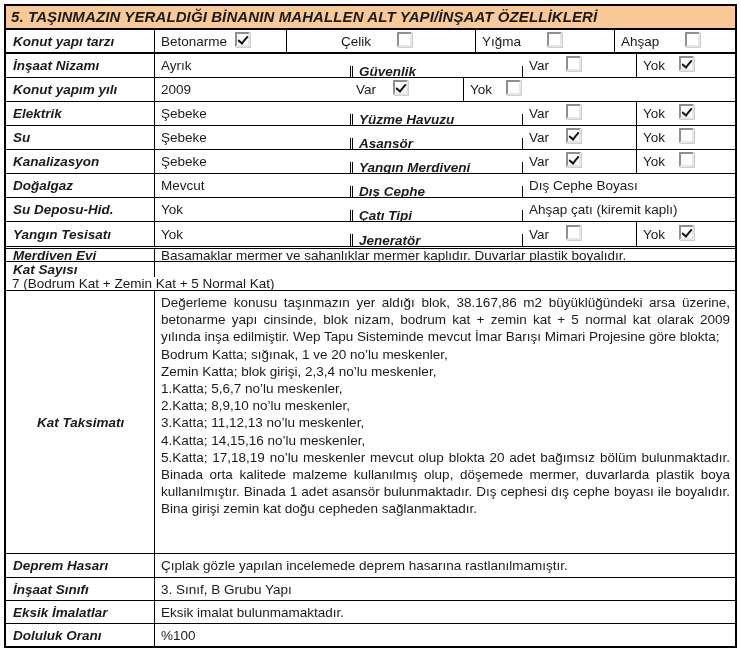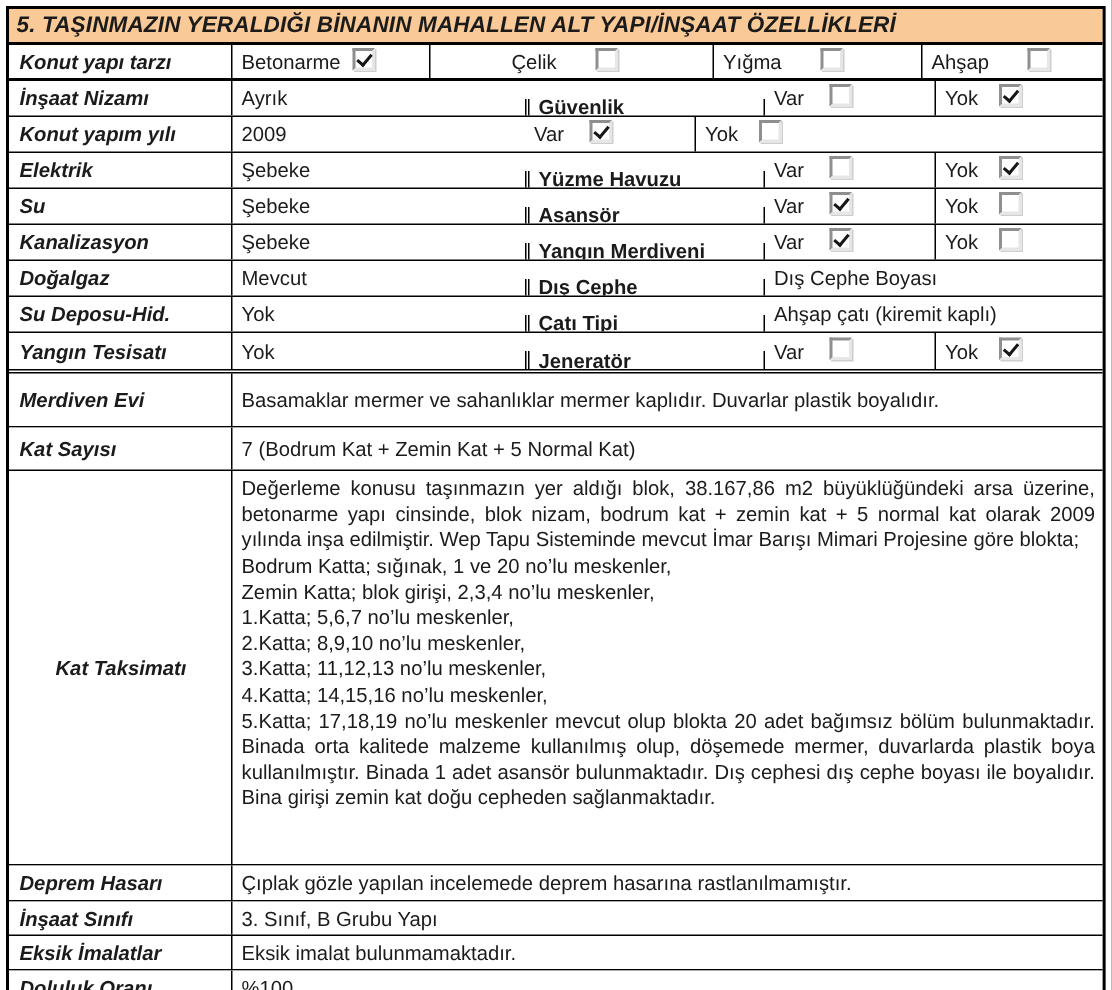--- a/index.html
+++ b/index.html
@@ -52,24 +52,24 @@
   .opt { border-right: 1px solid var(--line); }
   .opt.last { border-right: none; flex: 1; }
   .opt .cb { margin-left: 26px; }
   .opt.first .cb { margin-left: 8px; }
   .w132 { width: 132px; flex: none; }
   .w141 { width: 141px; flex: none; margin-left: 48px; }
   .w139 { width: 139px; flex: none; }
   
   .val { width: 195px; flex: none; white-space: nowrap; overflow: hidden; }
   .rlbl {
-    width: 160px; flex: none;
+    width: 173px; flex: none;
     border-left: 3px double var(--line);
     border-right: 1px solid var(--line);
-    font-weight: bold; 
+    font-weight: bold; font-style: italic;
     white-space: nowrap; overflow: hidden; margin-top: 12px;
   }
   .varc { width: 114px; flex: none; border-right: 1px solid var(--line); }
   .yokc { flex: 1; }
   .rspan { flex: 1; white-space: nowrap; overflow: hidden; }
   .vy { display: inline-block; }
   .varc .cb { margin-left: 17px; }
   .yokc .cb { margin-left: 14px; }
   .row-jenerator { border-bottom: none; }
   
@@ -85,22 +85,22 @@
   .cb.checked::after {
     content: "";
     position: absolute;
     left: 1px; top: 2px;
     width: 8px; height: 4px;
     border-left: 2px solid #161616;
     border-bottom: 2px solid #161616;
     transform: rotate(-50deg);
   }
   
-  .row-merdiven { border-top: 3px double var(--line); height: 39px; }
-  .row-katsayisi { height: 29px; }
+  .row-merdiven { border-top: 3px double var(--line); height: 16px; }
+  .row-katsayisi { height: 29px; flex-direction: column; }
   .fullval { flex: 1; white-space: nowrap; overflow: hidden; }
   
   .row-kt { height: 263px; }
   .row-kt .lbl { align-items: center; padding-left: 31px; }
   .ktval {
     flex: 1;
     padding: 3px 5px 2px 6px;
     font-size: 13.5px;
     line-height: 17.2px;
     overflow: hidden;

